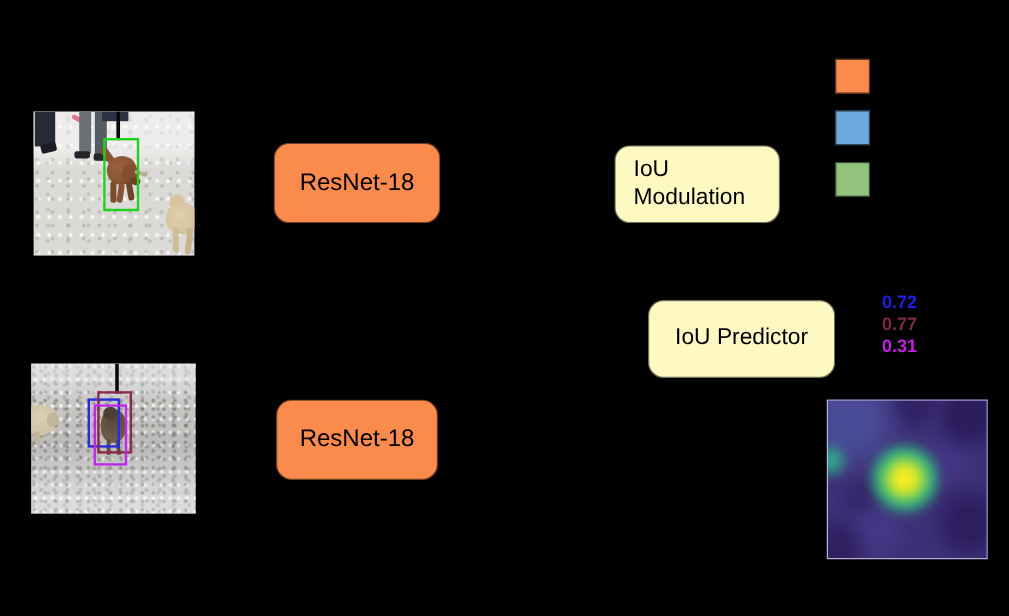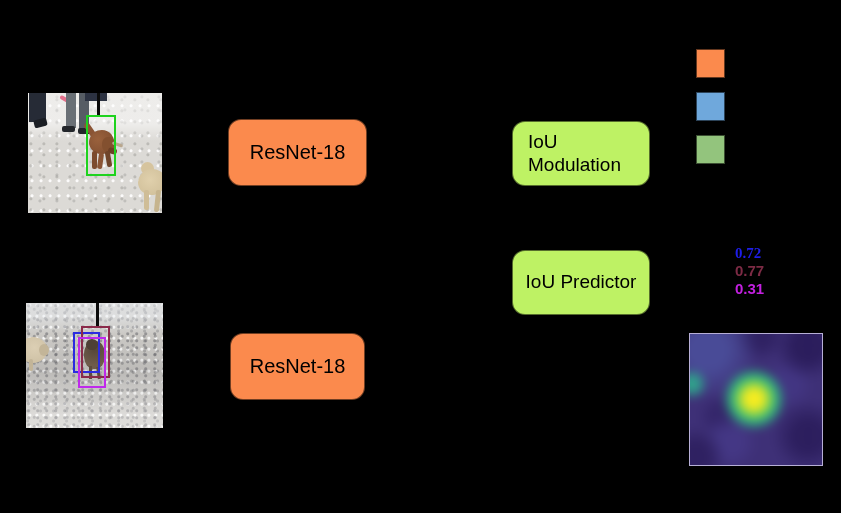--- a/index.html
+++ b/index.html
@@ -7,36 +7,36 @@
     position:relative;width:841px;height:513px;background:#000000;
     overflow:hidden;font-family:"Liberation Sans",sans-serif;
   }
   
   .block{
     position:absolute;border-radius:13px;display:flex;align-items:center;justify-content:center;
     text-align:left;color:#000;font-size:19px;line-height:1.18;border:1px solid rgba(0,0,0,.55);
     box-sizing:border-box;padding:4px 10px;
   }
   .block.orange{background:#FB8A4D;}
-  .block.blue{background:#bef264;}
+  .block.blue{background:#fef9c3;}
   .block.green{background:#93C47D;}
   #resnet-top{left:228px;top:119px;width:139px;height:67px;font-size:20px;}
   #resnet-bottom{left:230px;top:333px;width:135px;height:67px;font-size:20px;}
   #iou-modulation{left:512px;top:121px;width:138px;height:65px;}
-  #iou-predictor{left:512px;top:250px;width:138px;height:65px;}
+  #iou-predictor{left:540px;top:250px;width:156px;height:65px;}
   #classifier{left:513px;top:383px;width:137px;height:65px;}
   #iou-modulation .lbl{width:106px;}
   
   .swatch{position:absolute;left:696px;width:29px;height:29px;border:1px solid rgba(0,0,0,.6);box-sizing:border-box;}
   #swatch-orange{top:49px;background:#FB8A4D;}
   #swatch-blue{top:92px;background:#6FA8DC;}
   #swatch-green{top:135px;background:#93C47D;}
   
   #scores{position:absolute;left:735px;top:244px;font-size:15px;font-weight:bold;line-height:18px;}
-  .score-0{color:#1E1EE8;font-family:Liberation Serif, serif;}
+  .score-0{color:#1E1EE8;}
   .score-1{color:#7D2B45;}
   .score-2{color:#C320E0;}
   
   .photo{position:absolute;overflow:hidden;}
   #photo-ref{left:28px;top:93px;width:134px;height:120px;
     background-color:#dcdad6;
     background-image:
       linear-gradient(180deg,rgba(255,255,255,.5) 0 26%,rgba(0,0,0,0) 40%),
       radial-gradient(circle at 22% 62%,rgba(150,148,144,.45) 0 1px,rgba(0,0,0,0) 2px),
       radial-gradient(circle at 70% 30%,rgba(140,140,138,.35) 0 1px,rgba(0,0,0,0) 2px),

